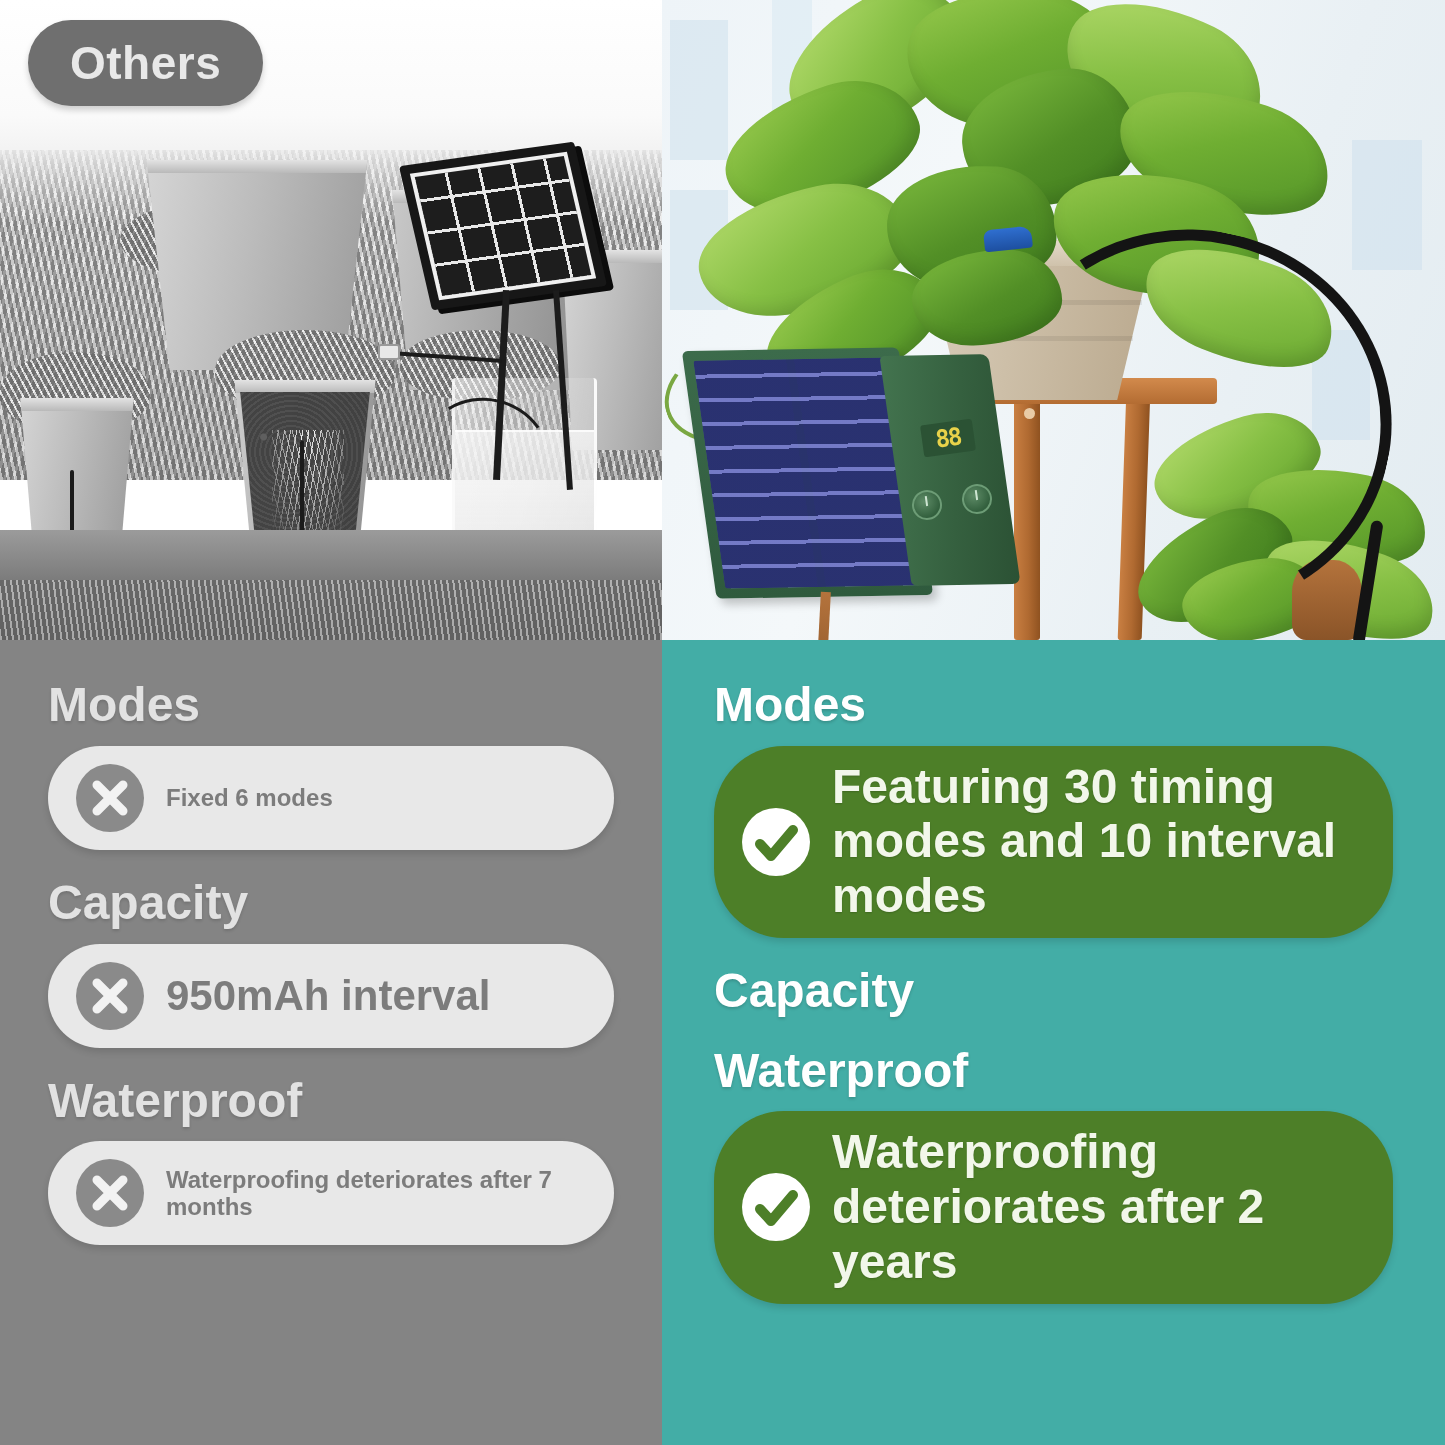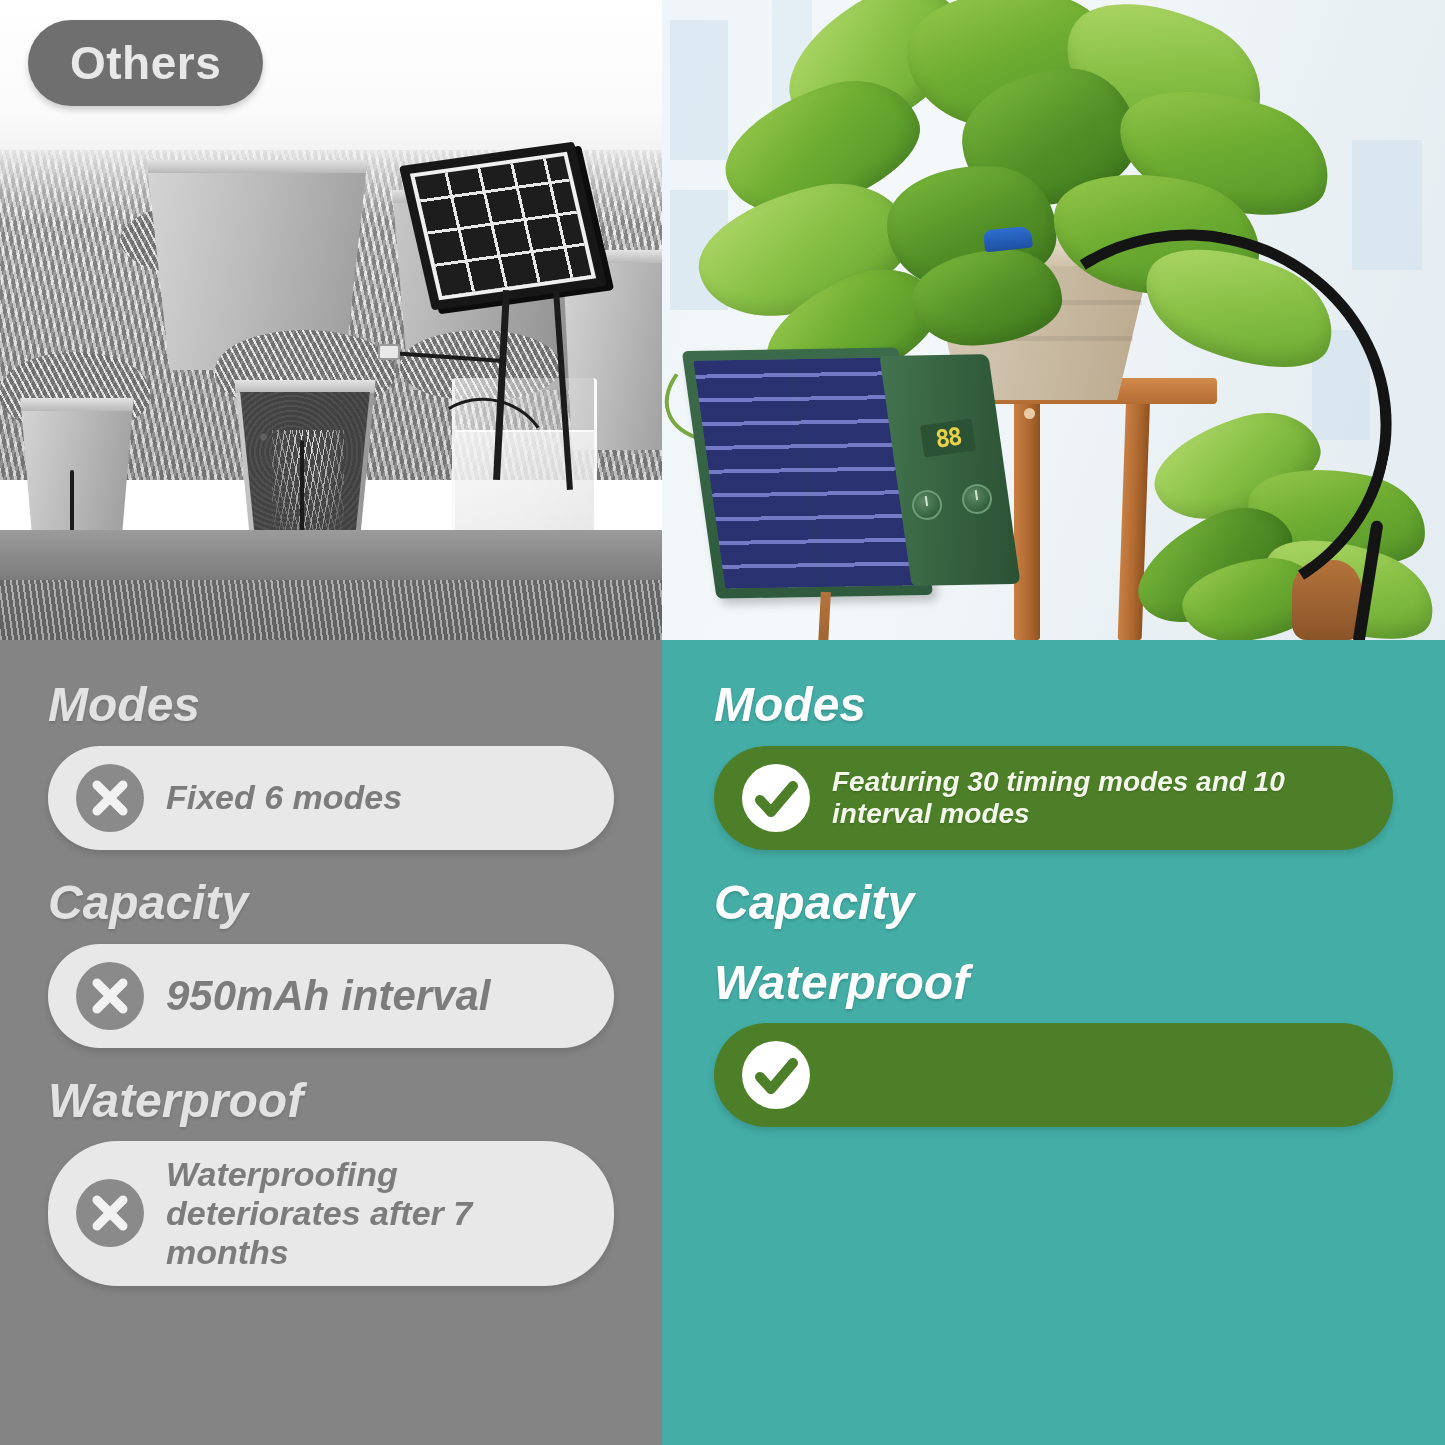--- a/index.html
+++ b/index.html
@@ -347,21 +347,21 @@
     background:linear-gradient(#b4733c,#8a5428); transform:rotate(3deg);
   }
   .dev-cord {
     position:absolute; left:128px; top:268px; width:150px; height:110px;
     border:7px solid #141414; border-radius:50%;
     border-color:transparent transparent #141414 transparent;
     transform:rotate(-12deg);
   }
 
   
-  .info { position:relative; height:805px; padding:0;font-style:italic; }
+  .info { position:relative; height:805px; padding:0; }
   .info-left  { background:#848484; padding:38px 48px 0 48px; }
   .info-right { background:#43ada6; padding:38px 52px 0 52px; }
 
   .section { margin-bottom:4px; }
   .section + .section { margin-top:26px; }
 
   .sec-title {
     font-size:48px;
     font-weight:bold;
     line-height:1.12;
@@ -379,22 +379,22 @@
     min-height:104px;
     box-shadow:0 4px 7px rgba(0,0,0,.13);
   }
   .pill-grey  { background:#e8e8e8; }
   .pill-green { background:#4d7f28; }
 
   .pill-text { line-height:1.14; font-weight:bold; }
   .pill-grey  .pill-text { color:#7c7c7c; }
   .pill-green .pill-text { color:#f2f7ea; text-shadow:0 1px 2px rgba(0,0,0,.18); }
 
-  .t-sm { font-size:34px; }
-  .t-md { font-size:28px; }
+  .t-sm { font-size:24px; }
+  .t-md { font-size:48px; }
   .t-lg { font-size:42px; }
   .t-xl { font-size:44px; }
 
   
   .icon-circle { flex:0 0 auto; width:72px; height:72px; }
   .icon-circle svg { display:block; width:72px; height:72px; }
 </style>
 </head>
 <body>
 
@@ -575,19 +575,20 @@
 
       <div class="section">
         <div class="sec-title">Waterproof</div>
         <div class="pill pill-green">
           <span class="icon-circle">
             <svg viewBox="0 0 72 72">
               <circle cx="36" cy="36" r="34" fill="#ffffff"></circle>
               <path d="M20 38 L31 50 L53 24" stroke="#4d7f28" stroke-width="10" fill="none" stroke-linecap="round" stroke-linejoin="round"></path>
             </svg>
           </span>
+          <span class="pill-text t-md">Waterproofing deteriorates after 2 years</span>
         </div>
       </div>
 
     </div>
   </div>
 
 </div>
 
 </body></html>

